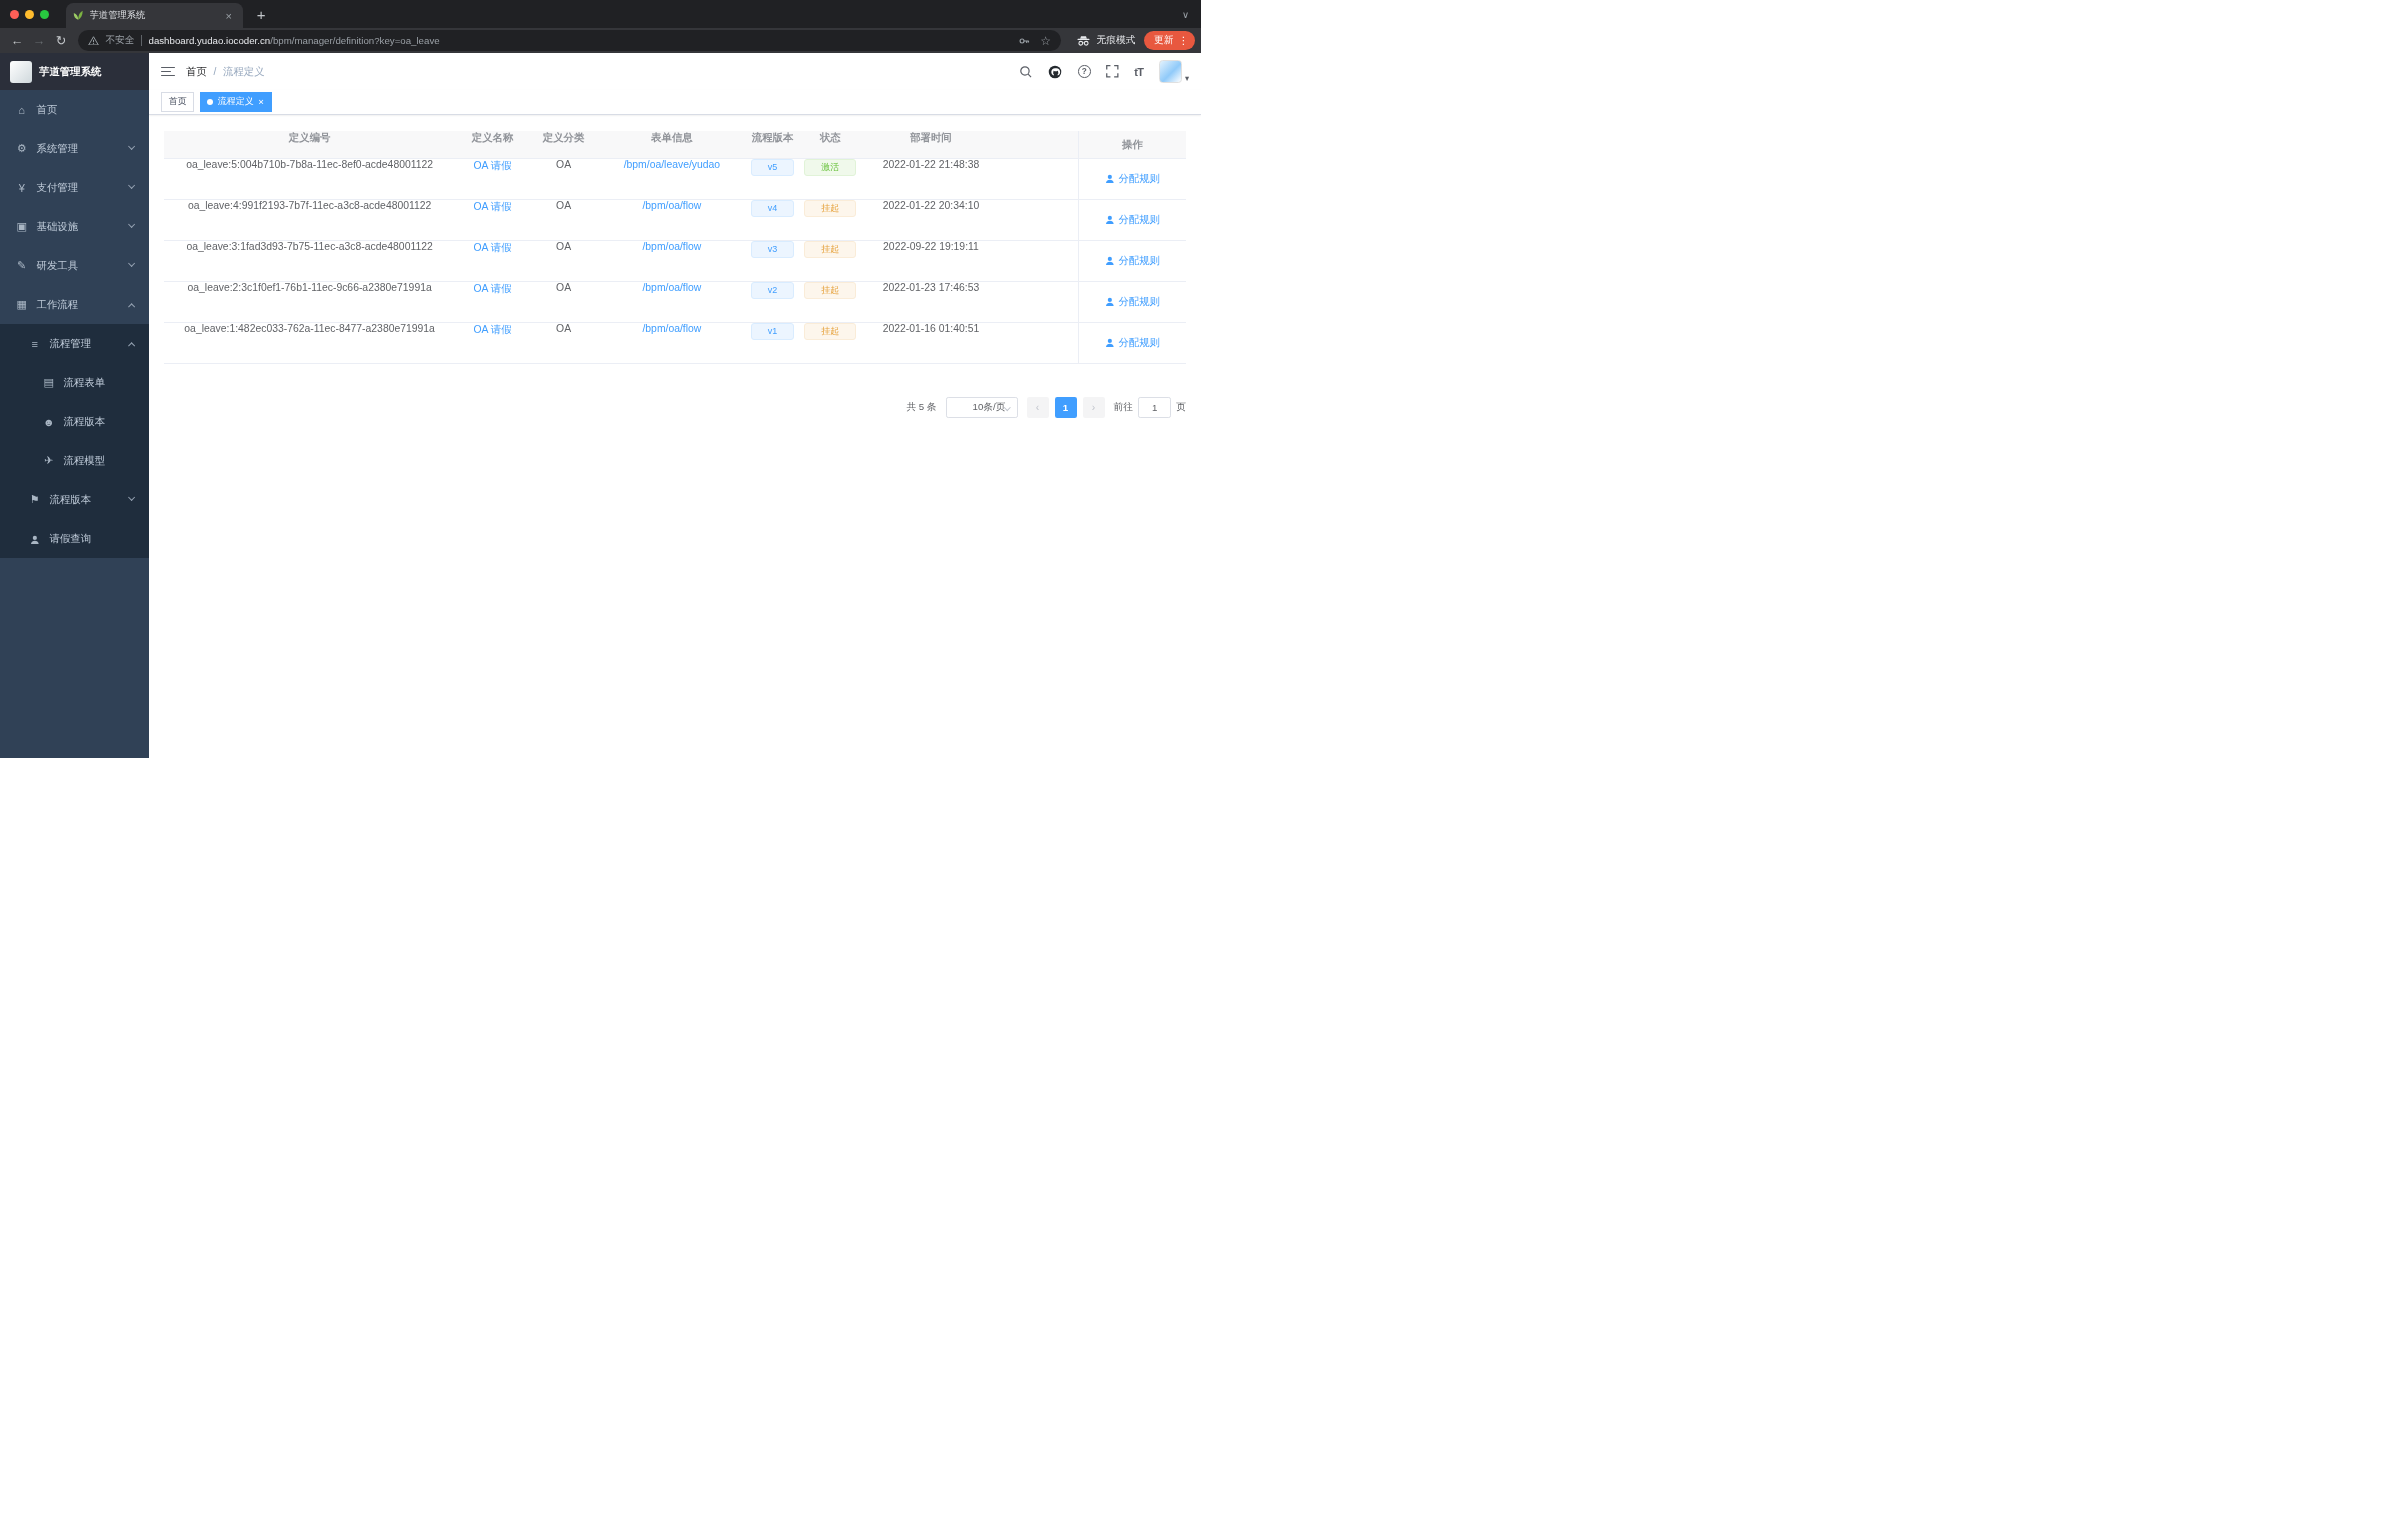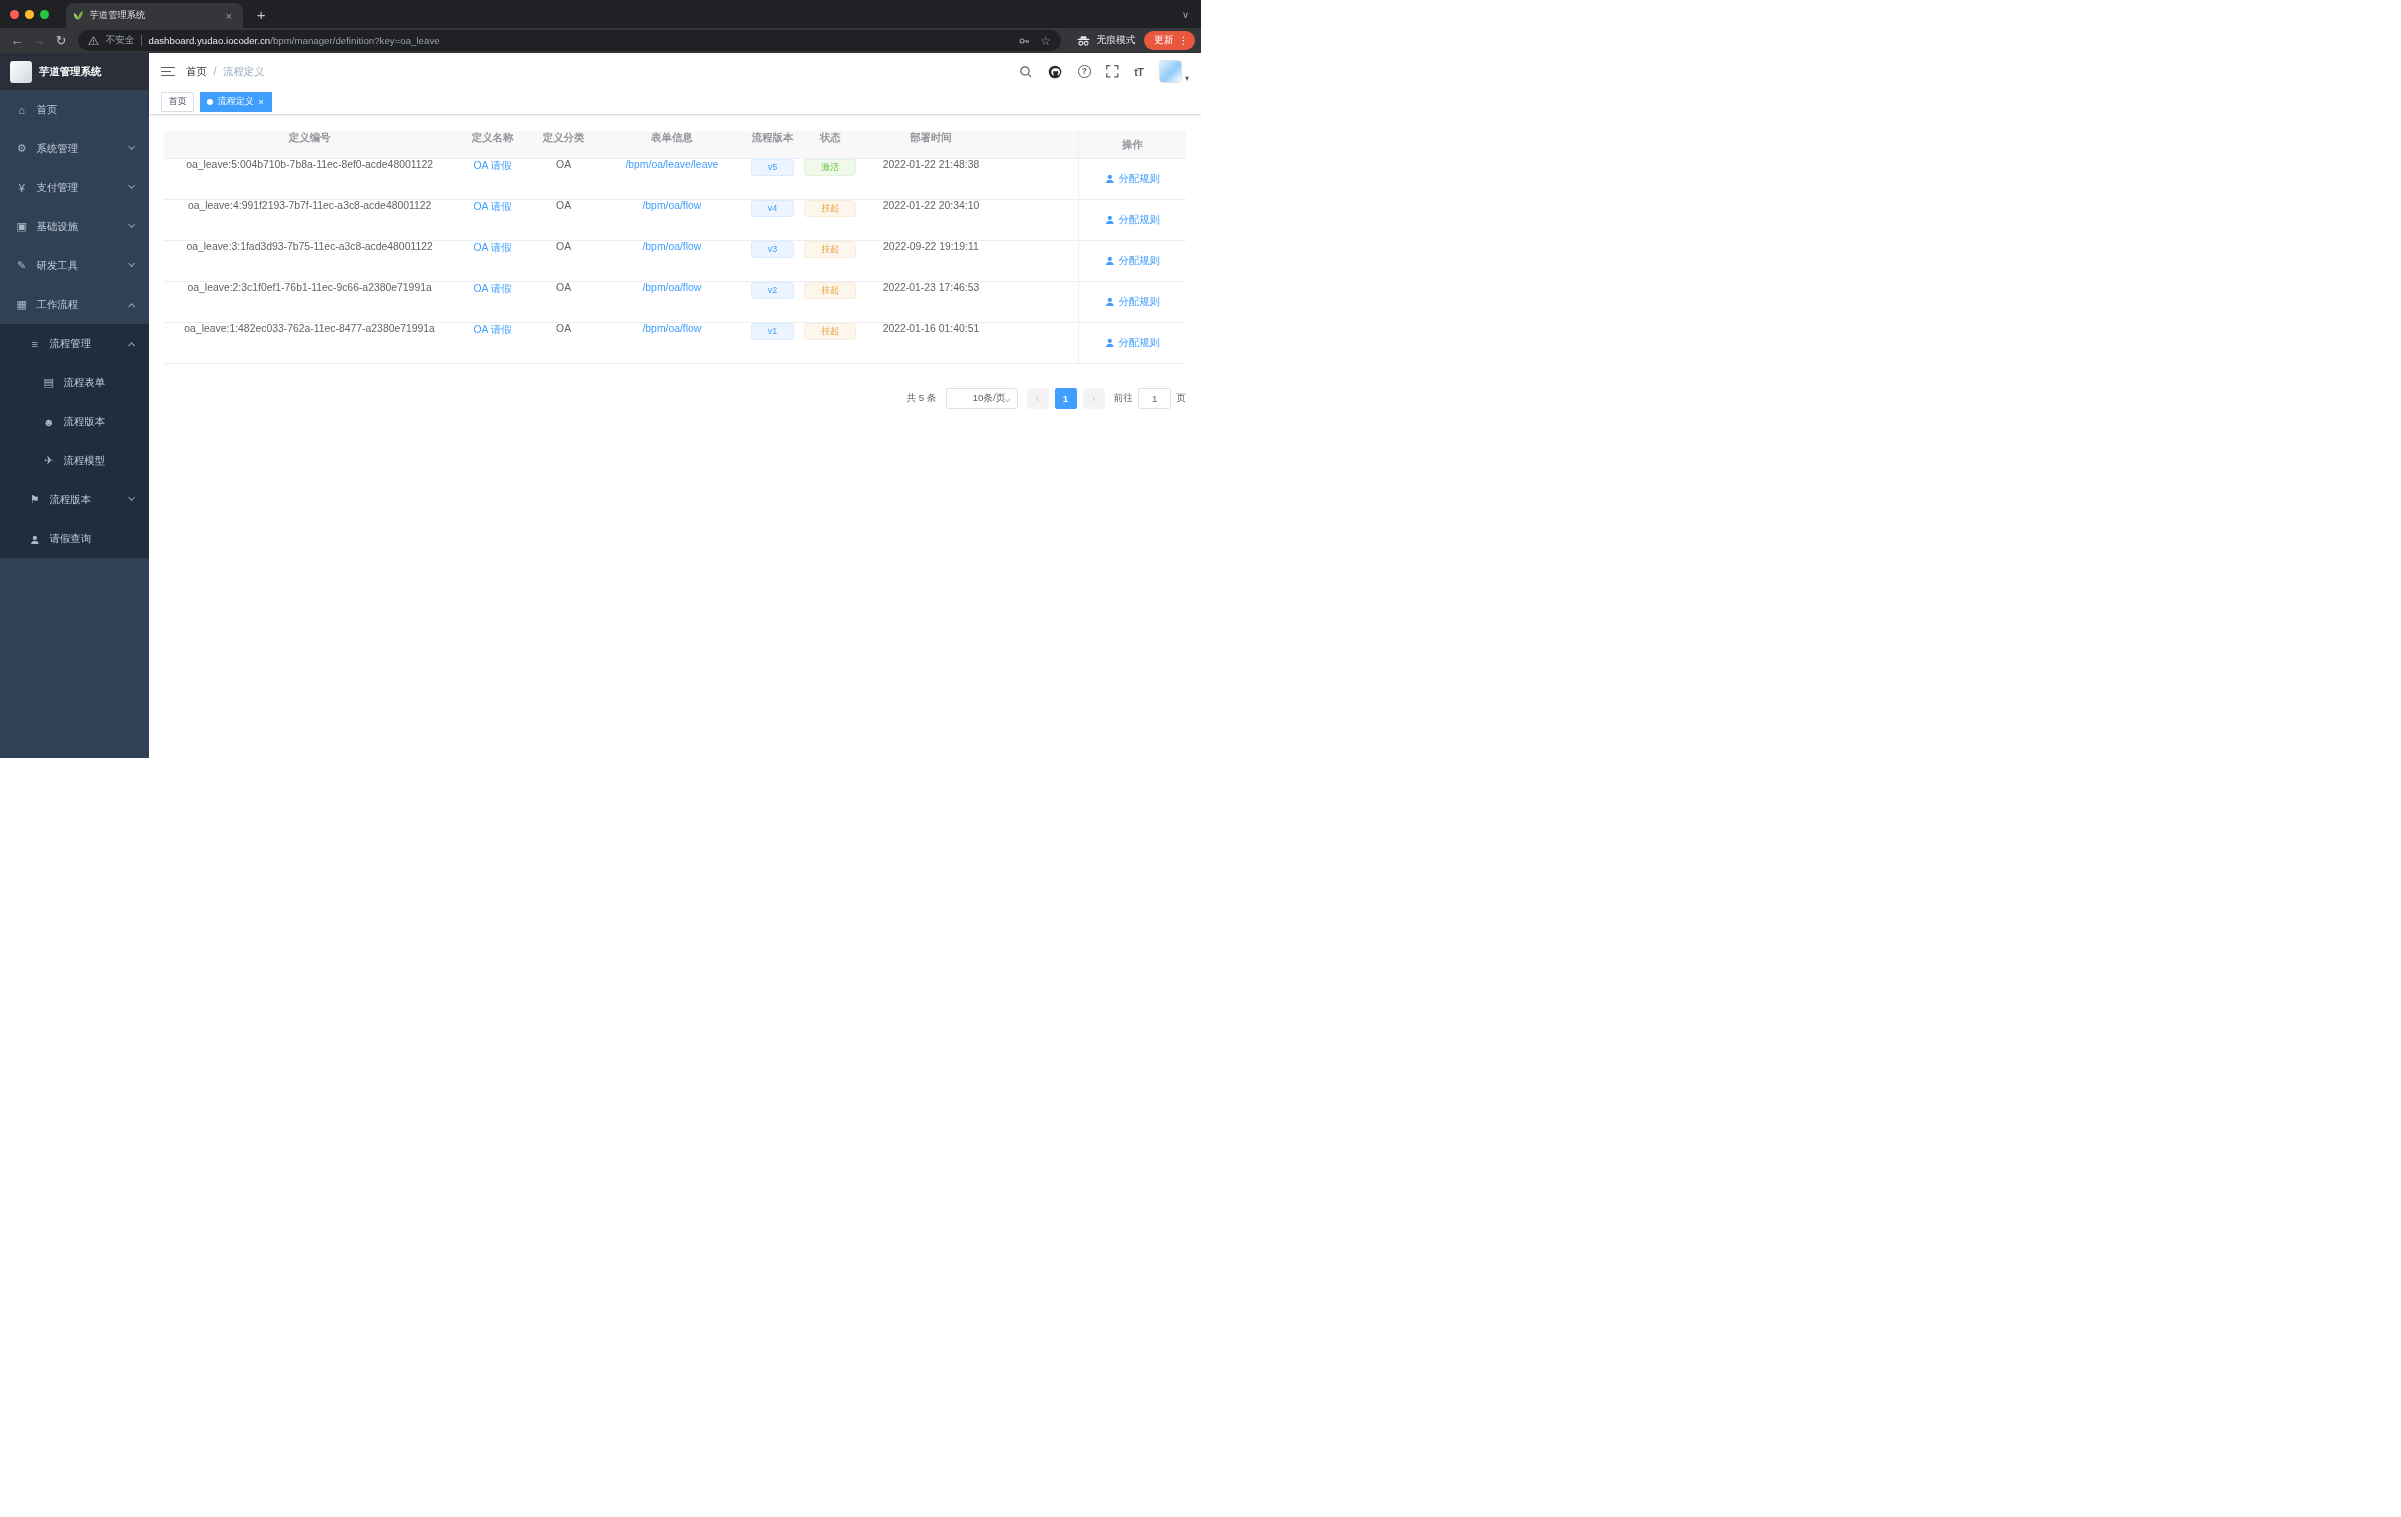--- a/index.html
+++ b/index.html
@@ -91,21 +91,21 @@
   border-left:0.7px solid #ebeef5;flex-shrink:0}
 a.link{color:#409eff;text-decoration:none;cursor:pointer}
 .badge{display:inline-block;font-size:9px;line-height:15px;padding:0 16px;border-radius:3px;border:0.7px solid}
 .badge.blue{background:#ecf5ff;border-color:#d9ecff;color:#409eff}
 .badge[data-status="success"]{background:#f0f9eb;border-color:#e1f3d8;color:#67c23a}
 .badge[data-status="warning"]{background:#fdf6ec;border-color:#faecd8;color:#e6a23c}
 .action-link{display:inline-flex;align-items:center;gap:3.7px}
 .action-link svg{fill:#409eff}
 
 
-.pager{display:flex;justify-content:flex-end;align-items:center;gap:9px;margin-top:24px;
+.pager{display:flex;justify-content:flex-end;align-items:center;gap:9px;margin-top:33px;
   font-size:9.7px;color:#606266}
 .psel{width:72px;height:21px;border:0.7px solid #dcdfe6;border-radius:2.2px;display:flex;align-items:center;
   justify-content:flex-end;padding:0 6.7px;color:#606266;cursor:pointer;background:#fff}
 .chev2{width:4.5px;height:4.5px;border-right:1px solid #c0c4cc;border-bottom:1px solid #c0c4cc;
   transform:rotate(45deg) translate(-0.7px,-0.7px)}
 .pgroup{display:flex;align-items:center;gap:6px}
 .pbtn{min-width:22px;height:21px;background:#f4f4f5;border-radius:2.2px;display:flex;align-items:center;
   justify-content:center;color:#c0c4cc;font-size:10.4px;cursor:pointer}
 .pbtn.num{background:#409eff;color:#fff;font-weight:bold;font-size:9.7px}
 .goto{display:flex;align-items:center;gap:5.2px}
@@ -305,21 +305,21 @@
             <span class="th c-status">状态</span>
             <span class="th c-time">部署时间</span>
             <span class="th c-fill"></span>
             <span class="th c-action">操作</span>
           </div>
 
           <div class="tr">
             <span class="td c-id">oa_leave:5:004b710b-7b8a-11ec-8ef0-acde48001122</span>
             <span class="td c-name"><a class="link">OA 请假</a></span>
             <span class="td c-cat">OA</span>
-            <span class="td c-form"><a class="link">/bpm/oa/leave/leave</a></span>
+            <span class="td c-form"><a class="link">/bpm/oa/leave/yudao</a></span>
             <span class="td c-ver"><span class="badge blue">v5</span></span>
             <span class="td c-status"><span class="badge" data-status="success">激活</span></span>
             <span class="td c-time">2022-01-22 21:48:38</span>
             <span class="td c-fill"></span>
             <span class="td c-action">
                 <a class="link action-link">
                   <svg viewBox="0 0 12 12" width="9.7" height="9.7">
                     <circle cx="6" cy="3.6" r="2.6"></circle>
                     <path d="M1.2 11c.4-2.6 2.4-4 4.8-4s4.4 1.4 4.8 4z"></path>
                   </svg>

